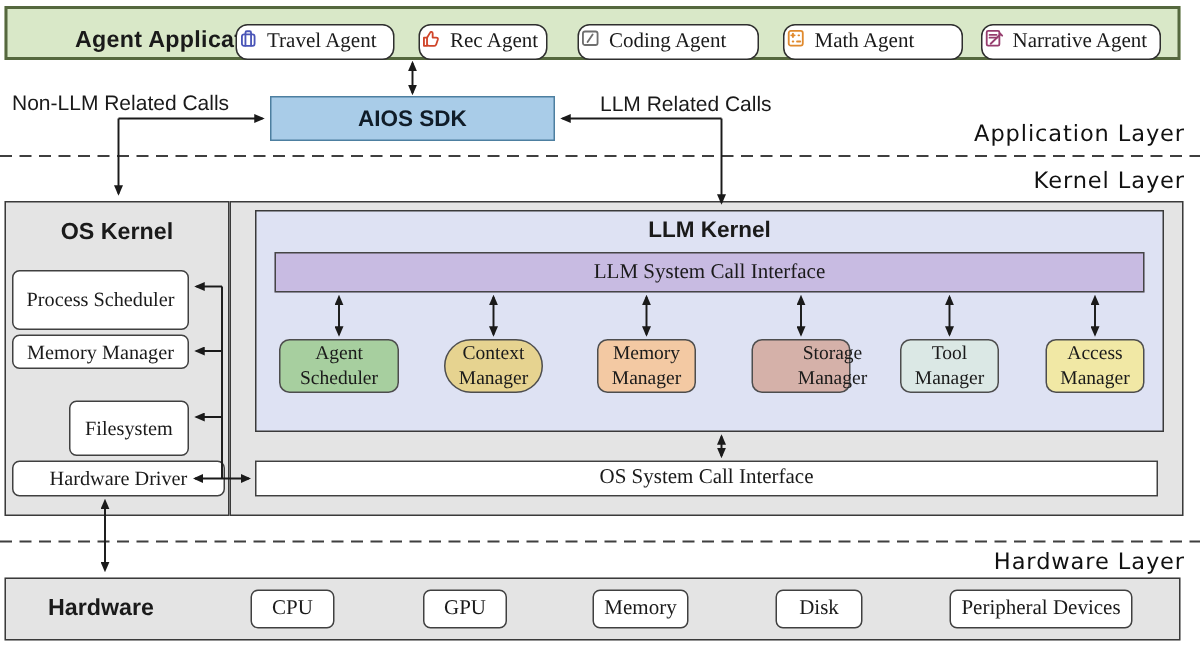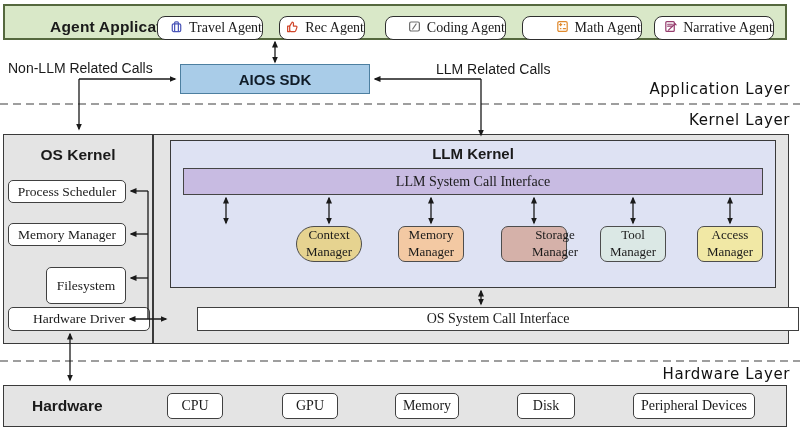--- a/index.html
+++ b/index.html
@@ -7,30 +7,30 @@
     position:relative;width:800px;height:431px;background:#ffffff;
     font-family:"Liberation Sans",sans-serif;color:#1a1a1a;overflow:hidden;
   }
   .abs{position:absolute;box-sizing:border-box;}
   .center{display:flex;align-items:center;justify-content:center;text-align:center;}
 
   
   .app-bar{left:3px;top:4px;width:784px;height:36px;background:#d9e8c8;border:2px solid #55683e;}
   .app-bar-title{left:45px;top:12px;font-weight:bold;font-size:15.5px;letter-spacing:.2px;}
   .agent-btn{top:10px;height:24px;background:#ffffff;border:1.3px solid #2e2e2e;border-radius:8px;
-    display:flex;align-items:center;justify-content:flex-end;gap:5px;
+    display:flex;align-items:center;justify-content:flex-start;gap:5px;
     font-family:"Liberation Serif",serif;font-size:14px;}
   .agent-btn svg{flex:0 0 auto;}
 
   
   .sdk-box{left:180px;top:64px;width:190px;height:30px;background:#a9cce8;border:1.4px solid #4d7fa0;
     font-weight:bold;font-size:15px;color:#101c28;}
   .call-label{font-size:14px;white-space:nowrap;}
   .non-llm-label{left:8px;top:60px;}
-  .llm-label{left:436px;top:61px;}
+  .llm-label{left:400px;top:61px;}
 
   
   .layer-label{right:10px;text-align:right;font-family:"DejaVu Sans",sans-serif;
     font-size:15px;letter-spacing:.6px;color:#111;}
   .layer-app{top:80px;}
   .layer-kernel{top:111px;}
   .layer-hw{top:365px;margin-left:36px;}
 
   
   .os-kernel{left:3px;top:134px;width:150px;height:210px;background:#e4e4e4;border:1.5px solid #3a3a3a;}
@@ -38,21 +38,21 @@
   .kernel-container{left:153px;top:134px;width:636px;height:210px;background:#e4e4e4;border:1.5px solid #3a3a3a;}
   .os-comp{background:#ffffff;border:1.2px solid #404040;border-radius:5px;
     font-family:"Liberation Serif",serif;font-size:13.5px;}
   .llm-kernel{left:170px;top:140px;width:606px;height:148px;background:#dee2f3;border:1.5px solid #3a3a3a;}
   .llm-kernel-title{left:170px;top:145px;width:606px;font-weight:bold;font-size:15px;justify-content:center;display:flex;}
   .llm-syscall{left:183px;top:168px;width:580px;height:27px;background:#c8bbe2;border:1.2px solid #454545;
     font-family:"Liberation Serif",serif;font-size:14px;}
   .manager{top:226px;height:36px;border:1.2px solid #4d4d4d;border-radius:7px;
     font-family:"Liberation Serif",serif;font-size:13px;line-height:1.3;padding:0 2px;}
   .os-syscall{left:170px;top:307px;width:602px;height:24px;background:#ffffff;border:1.2px solid #404040;
-    font-family:"Liberation Serif",serif;font-size:14px;margin-left:27px;}
+    font-family:"Liberation Serif",serif;font-size:14px;}
 
   
   .hw-bar{left:3px;top:385px;width:784px;height:42px;background:#e4e4e4;border:1.5px solid #3a3a3a;}
   .hw-title{left:32px;top:385px;height:42px;display:flex;align-items:center;font-weight:bold;font-size:15.5px;}
   .hw-dev{top:393px;height:26px;background:#ffffff;border:1.2px solid #404040;border-radius:5px;
     font-family:"Liberation Serif",serif;font-size:14px;}
 
   .overlay{position:absolute;left:0;top:0;width:800px;height:431px;pointer-events:none;}
 </style>
 </head>
@@ -127,29 +127,30 @@
   <div class="abs call-label llm-label">LLM Related Calls</div>
 
   <div class="abs layer-label layer-app">Application Layer</div>
   <div class="abs layer-label layer-kernel">Kernel Layer</div>
   <div class="abs layer-label layer-hw">Hardware Layer</div>
 
   <div class="abs kernel-container"></div>
   <div class="abs os-kernel"></div>
   <div class="abs os-kernel-title">OS Kernel</div>
 
-  <div class="abs os-comp center" style="left:8px;top:180px;width:118px;height:23px;text-align:center;">Process Scheduler</div>
+  <div class="abs os-comp center" style="left:8px;top:180px;width:118px;height:40px;text-align:center;">Process Scheduler</div>
   <div class="abs os-comp center" style="left:8px;top:223px;width:118px;height:23px;">Memory Manager</div>
   <div class="abs os-comp center" style="left:46px;top:267px;width:80px;height:37px;">Filesystem</div>
   <div class="abs os-comp center" style="left:8px;top:307px;width:142px;height:24px;">Hardware Driver</div>
 
   <div class="abs llm-kernel"></div>
   <div class="abs llm-kernel-title">LLM Kernel</div>
   <div class="abs llm-syscall center">LLM System Call Interface</div>
 
+  <div class="abs manager center" style="left: 186px; width: 80px; background-color: rgb(167, 207, 159);">Agent Scheduler</div>
   <div class="abs manager center" style="left: 296px; width: 66px; background-color: rgb(230, 211, 144); border-radius: 18px;">Context Manager</div>
   <div class="abs manager center" style="left: 398px; width: 66px; background-color: rgb(243, 201, 163);">Memory Manager</div>
   <div class="abs manager center" style="left: 501px; width: 66px; background-color: rgb(213, 177, 169); padding-left: 44px;">Storage Manager</div>
   <div class="abs manager center" style="left: 600px; width: 66px; background-color: rgb(219, 232, 229);">Tool Manager</div>
   <div class="abs manager center" style="left: 697px; width: 66px; background-color: rgb(241, 232, 165);">Access Manager</div>
 
   <div class="abs os-syscall center">OS System Call Interface</div>
 
   <div class="abs hw-bar"></div>
   <div class="abs hw-title">Hardware</div>

